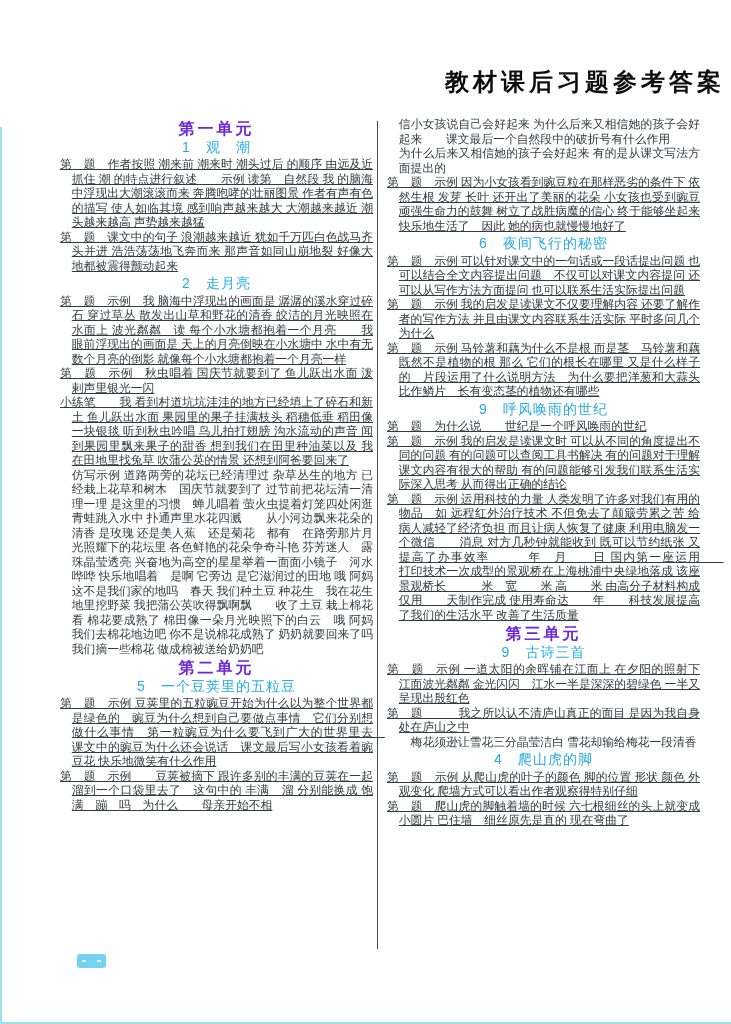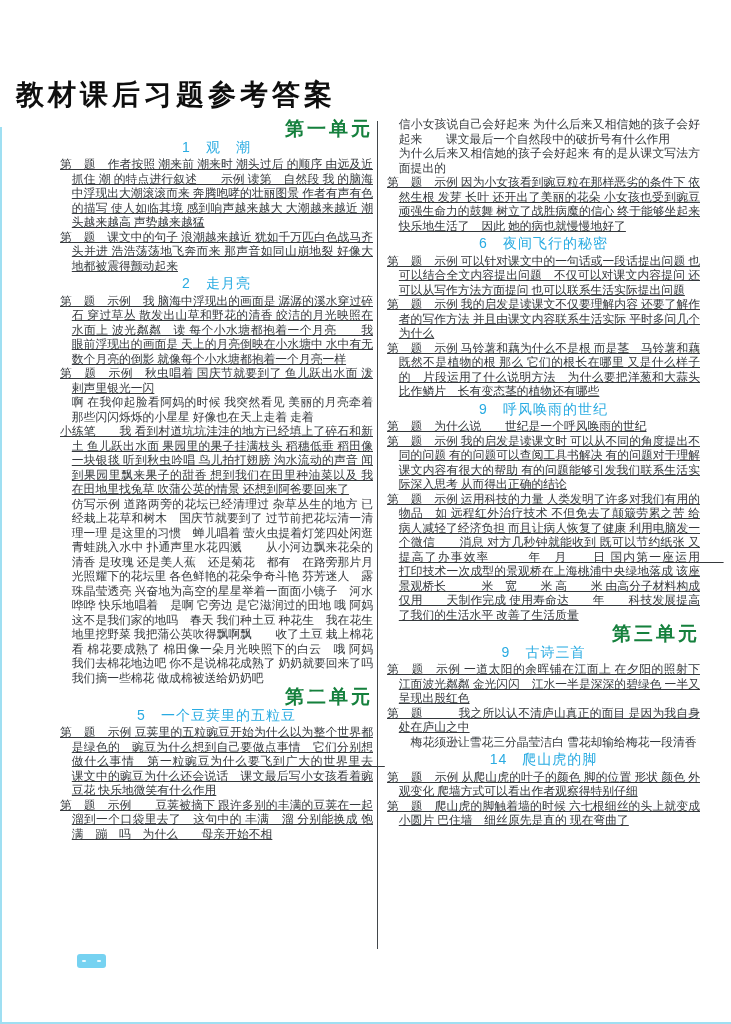--- a/index.html
+++ b/index.html
@@ -6,40 +6,40 @@
   body{
     width:731px;height:1024px;
     background:#ffffff;
     position:relative;
     overflow:hidden;
     font-family:"Liberation Serif","DejaVu Serif",serif;
     color:#35393d;
   }
   .page-title{
     position:absolute;top:60px;left:0;right:0;
-    margin:16px;text-align:left;
-    font-size:28px;font-weight:900;letter-spacing:4px;
+    margin:6px;text-align:right;
+    font-size:24px;font-weight:900;letter-spacing:4px;
     color:#0e0e0e;
     font-family:"Liberation Serif","DejaVu Serif",serif;
   }
   .col{
     position:absolute;top:117px;width:313px;
     font-size:11.8px;line-height:14.5px;
     text-align:justify;
   }
   .col-left{left:60px;}
   .col-right{left:387px;}
   .divider{
     position:absolute;left:377px;top:121px;
     width:1px;height:828px;background:#43474b;
   }
   h2.unit{
-    margin:5px 0 2px;text-align:right;
-    font-size:19px;font-weight:900;letter-spacing:3px;
-    color:#15803d;
+    margin:5px 0 2px;text-align:center;
+    font-size:16px;font-weight:900;letter-spacing:3px;
+    color:#6d28d9;
     font-family:"Liberation Serif","DejaVu Serif",serif;
   }
   h3.lesson{
     margin:3px 0 3px;text-align:center;
     font-size:14px;font-weight:normal;letter-spacing:1px;
     color:var(--accent,#29abe2);
     font-family:"Liberation Sans","DejaVu Sans",sans-serif;
   }
   p.hang{margin:0;padding-left:1em;text-indent:-1em;text-decoration:underline;}
   p.cont{margin:0 0 0 1em;}
@@ -69,21 +69,20 @@
 <div class="divider"></div>
 
 <div class="col col-left">
     <h2 class="unit">第一单元</h2>
     <h3 class="lesson">1　观　潮</h3>
     <p class="hang">第　题　作者按照 潮来前 潮来时 潮头过后 的顺序 由远及近抓住 潮 的特点进行叙述　　示例 读第　自然段 我 的脑海中浮现出大潮滚滚而来 奔腾咆哮的壮丽图景 作者有声有色的描写 使人如临其境 感到响声越来越大 大潮越来越近 潮头越来越高 声势越来越猛</p>
     <p class="hang">第　题　课文中的句子 浪潮越来越近 犹如千万匹白色战马齐头并进 浩浩荡荡地飞奔而来 那声音如同山崩地裂 好像大地都被震得颤动起来</p>
     <h3 class="lesson">2　走月亮</h3>
     <p class="hang">第　题　示例　我 脑海中浮现出的画面是 潺潺的溪水穿过碎石 穿过草丛 散发出山草和野花的清香 皎洁的月光映照在水面上 波光粼粼　读 每个小水塘都抱着一个月亮　　我 眼前浮现出的画面是 天上的月亮倒映在小水塘中 水中有无数个月亮的倒影 就像每个小水塘都抱着一个月亮一样</p>
     <p class="hang">第　题　示例　秋虫唱着 国庆节就要到了 鱼儿跃出水面 泼剌声里银光一闪</p>
-    <p class="cont">啊 在我仰起脸看阿妈的时候 我突然看见 美丽的月亮牵着那些闪闪烁烁的小星星 好像也在天上走着 走着</p>
     <p class="hang">小练笔　　我 看到村道坑坑洼洼的地方已经填上了碎石和新土 鱼儿跃出水面 果园里的果子挂满枝头 稻穗低垂 稻田像一块银毯 听到秋虫吟唱 鸟儿拍打翅膀 沟水流动的声音 闻到果园里飘来果子的甜香 想到我们在田里种油菜以及 我 在田地里找兔草 吹蒲公英的情景 还想到阿爸要回来了</p>
     <p class="cont">仿写示例 道路两旁的花坛已经清理过 杂草丛生的地方 已经栽上花草和树木　国庆节就要到了 过节前把花坛清一清 理一理 是这里的习惯　蝉儿唱着 萤火虫提着灯笼四处闲逛 青蛙跳入水中 扑通声里水花四溅　　从小河边飘来花朵的清香 是玫瑰 还是美人蕉　还是菊花　都有　在路旁那片月光照耀下的花坛里 各色鲜艳的花朵争奇斗艳 芬芳迷人　露珠晶莹透亮 兴奋地为高空的星星举着一面面小镜子　河水哗哗 快乐地唱着　是啊 它旁边 是它滋润过的田地 哦 阿妈 这不是我们家的地吗　春天 我们种土豆 种花生　我在花生地里挖野菜 我把蒲公英吹得飘啊飘　　收了土豆 栽上棉花　看 棉花要成熟了 棉田像一朵月光映照下的白云　哦 阿妈 我们去棉花地边吧 你不是说棉花成熟了 奶奶就要回来了吗　我们摘一些棉花 做成棉被送给奶奶吧</p>
     <h2 class="unit">第二单元</h2>
     <h3 class="lesson">5　一个豆荚里的五粒豆</h3>
     <p class="hang">第　题　示例 豆荚里的五粒豌豆开始为什么以为整个世界都是绿色的　豌豆为什么想到自己要做点事情　它们分别想做什么事情　第一粒豌豆为什么要飞到广大的世界里去　课文中的豌豆为什么还会说话　课文最后写小女孩看着豌豆花 快乐地微笑有什么作用</p>
     <p class="hang">第　题　示例　　豆荚被摘下 跟许多别的丰满的豆荚在一起 溜到一个口袋里去了　这句中的 丰满　溜 分别能换成 饱满　蹦　吗　为什么　　母亲开始不相</p>
   </div>
 <div class="col col-right">
     <p class="cont">信小女孩说自己会好起来 为什么后来又相信她的孩子会好起来　　课文最后一个自然段中的破折号有什么作用</p>
     <p class="cont">为什么后来又相信她的孩子会好起来 有的是从课文写法方面提出的</p>
@@ -94,21 +93,21 @@
     <p class="hang">第　题　示例 马铃薯和藕为什么不是根 而是茎　马铃薯和藕既然不是植物的根 那么 它们的根长在哪里 又是什么样子的　片段运用了什么说明方法　为什么要把洋葱和大蒜头比作鳞片　长有变态茎的植物还有哪些</p>
     <h3 class="lesson">9　呼风唤雨的世纪</h3>
     <p class="hang">第　题　为什么说　　世纪是一个呼风唤雨的世纪</p>
     <p class="hang">第　题　示例 我的启发是读课文时 可以从不同的角度提出不同的问题 有的问题可以查阅工具书解决 有的问题对于理解课文内容有很大的帮助 有的问题能够引发我们联系生活实际深入思考 从而得出正确的结论</p>
     <p class="hang">第　题　示例 运用科技的力量 人类发明了许多对我们有用的物品　如 远程红外治疗技术 不但免去了颠簸劳累之苦 给病人减轻了经济负担 而且让病人恢复了健康 利用电脑发一个微信　　消息 对方几秒钟就能收到 既可以节约纸张 又提高了办事效率　　　年　月　　日 国内第一座运用　　打印技术一次成型的景观桥在上海桃浦中央绿地落成 该座景观桥长　　　米　宽　　米 高　　米 由高分子材料构成 仅用　　天制作完成 使用寿命达　　年　　科技发展提高了我们的生活水平 改善了生活质量</p>
     <h2 class="unit">第三单元</h2>
     <h3 class="lesson">9　古诗三首</h3>
     <p class="hang">第　题　示例 一道太阳的余晖铺在江面上 在夕阳的照射下 江面波光粼粼 金光闪闪　江水一半是深深的碧绿色 一半又呈现出殷红色</p>
     <p class="hang">第　题　　　我之所以认不清庐山真正的面目 是因为我自身处在庐山之中</p>
     <p class="cont2">梅花须逊让雪花三分晶莹洁白 雪花却输给梅花一段清香</p>
-    <h3 class="lesson">14　爬山虎的脚</h3>
+    <h3 class="lesson">4　爬山虎的脚</h3>
     <p class="hang">第　题　示例 从爬山虎的叶子的颜色 脚的位置 形状 颜色 外观变化 爬墙方式可以看出作者观察得特别仔细</p>
     <p class="hang">第　题　爬山虎的脚触着墙的时候 六七根细丝的头上就变成小圆片 巴住墙　细丝原先是直的 现在弯曲了</p>
   </div>
 
 <div class="page-badge">
     <i></i>
     <i></i>
   </div>
 
 <div class="edge-left"></div>

